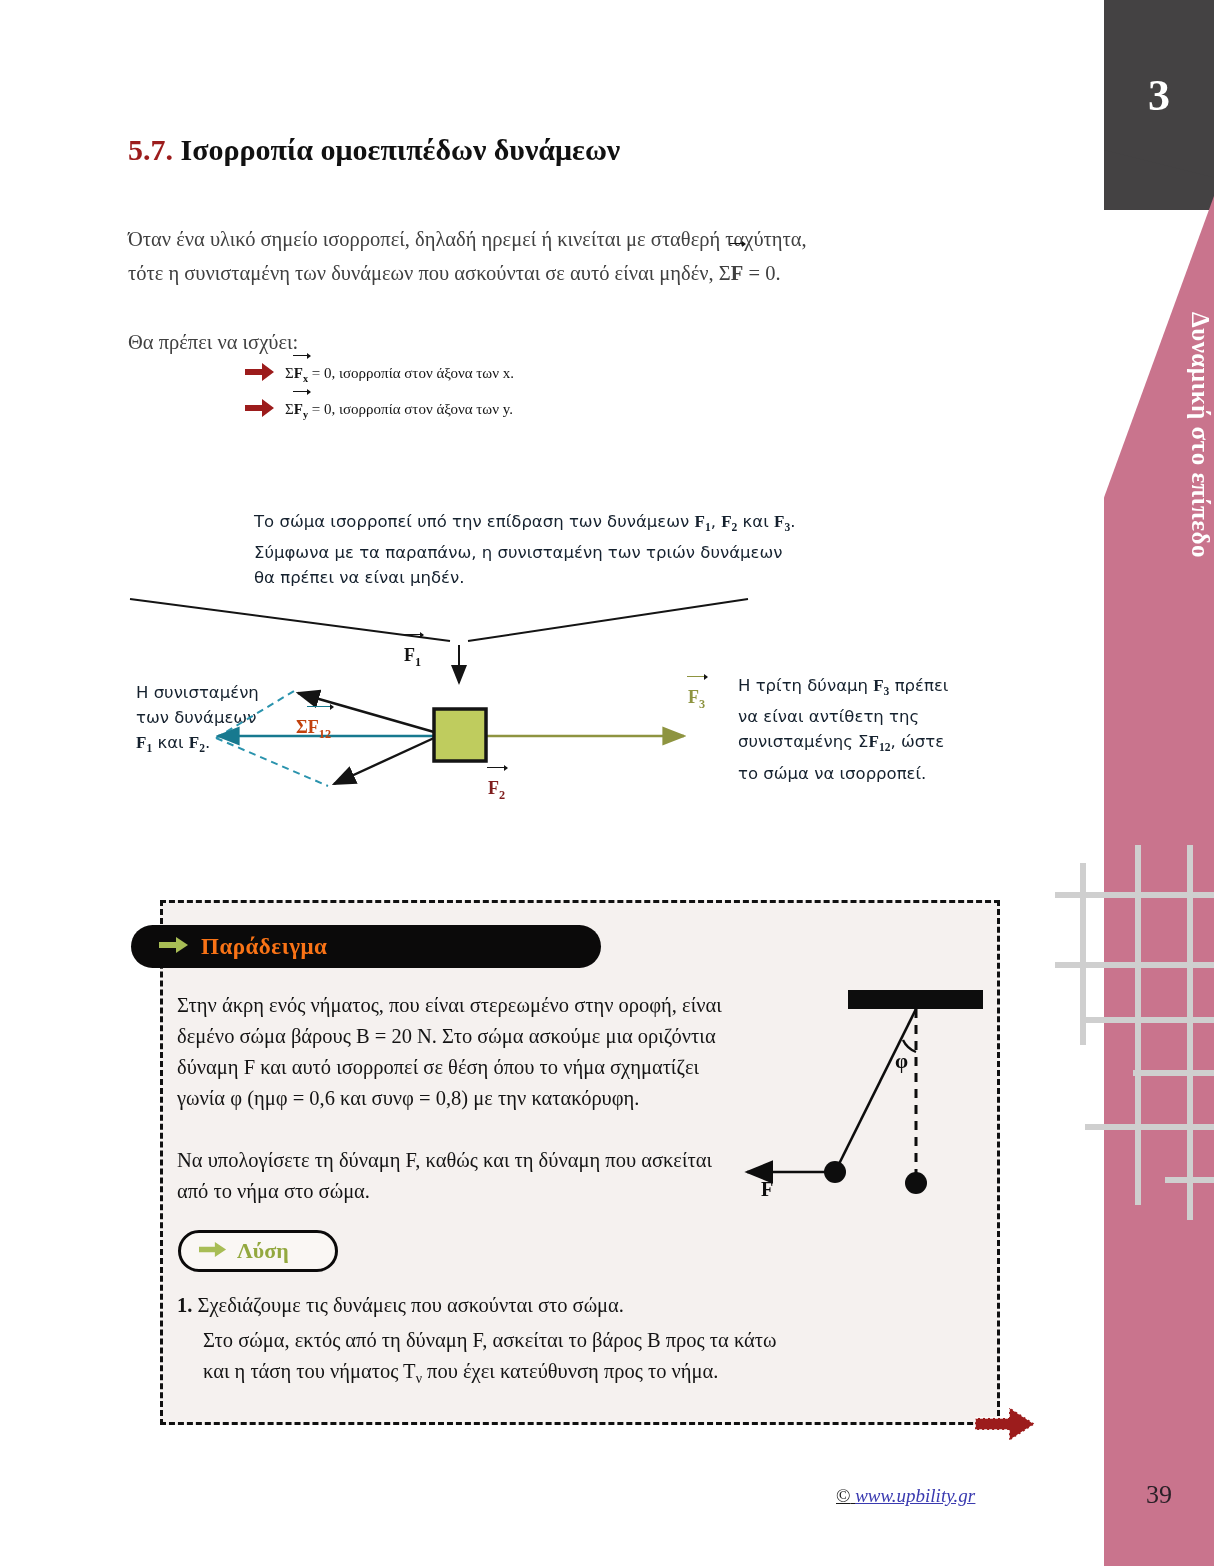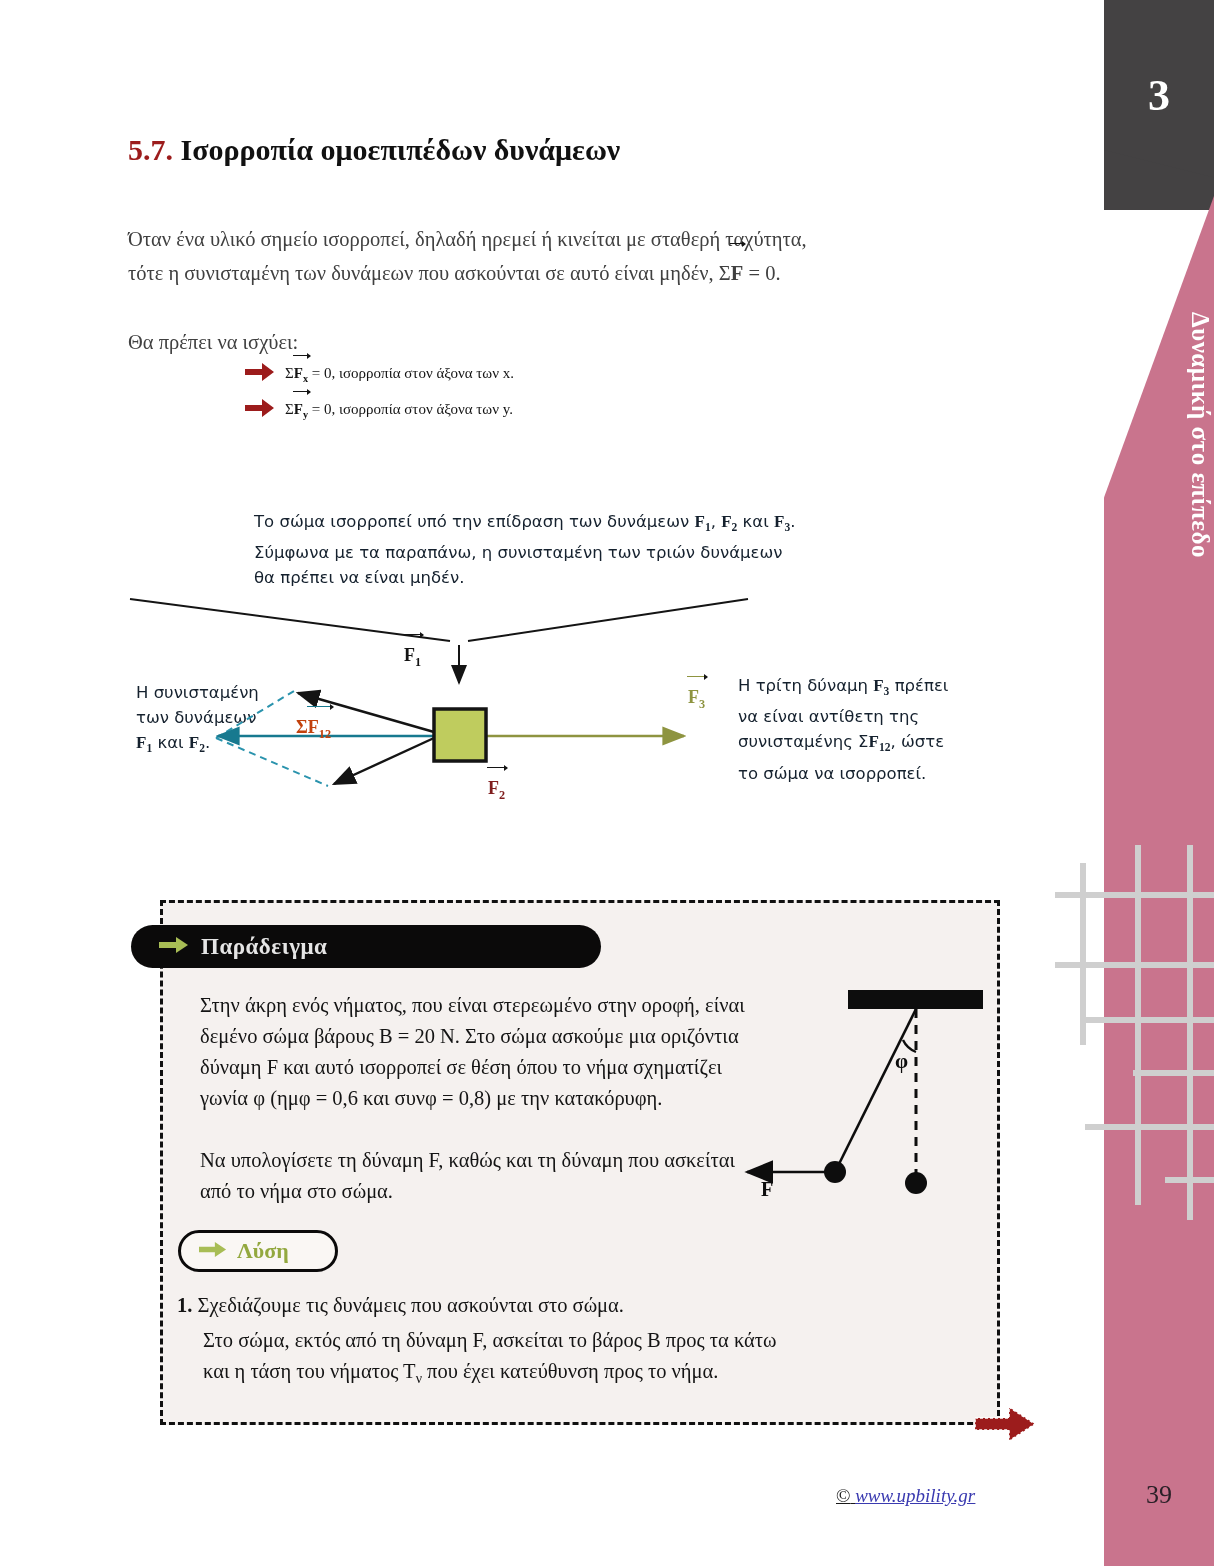--- a/index.html
+++ b/index.html
@@ -120,28 +120,28 @@
     box-sizing:border-box;
   }
   #example-badge{
     position:absolute;left:131px;top:925px;
     width:470px;height:43px;
     background:#0b0a0a;border-radius:22px;
     display:flex;align-items:center;
     padding-left:28px;box-sizing:border-box;
   }
   #example-badge .badge-text{
-    color:#e5e5e5;font-family:"Liberation Serif", serif;
+    color:#f97316;font-family:"Liberation Serif", serif;
     font-weight:bold;font-size:23px;margin-left:12px;letter-spacing:0.5px;
   }
 
   .ex-par{
     position:absolute;left:177px;
     font-family:"Liberation Serif", serif;
-    font-size:20.5px;line-height:31px;color:#141414;margin-left:23px;
+    font-size:20.5px;line-height:31px;color:#141414;
   }
   #ex-par-1{top:990px;width:560px;}
   #ex-par-2{top:1145px;width:560px;}
 
   #pendulum{position:absolute;left:735px;top:980px;width:270px;height:220px;}
 
   #solution-badge{
     position:absolute;left:178px;top:1230px;
     width:160px;height:42px;
     background:#faf7f4;border:3.5px solid #0b0a0a;border-radius:22px;

